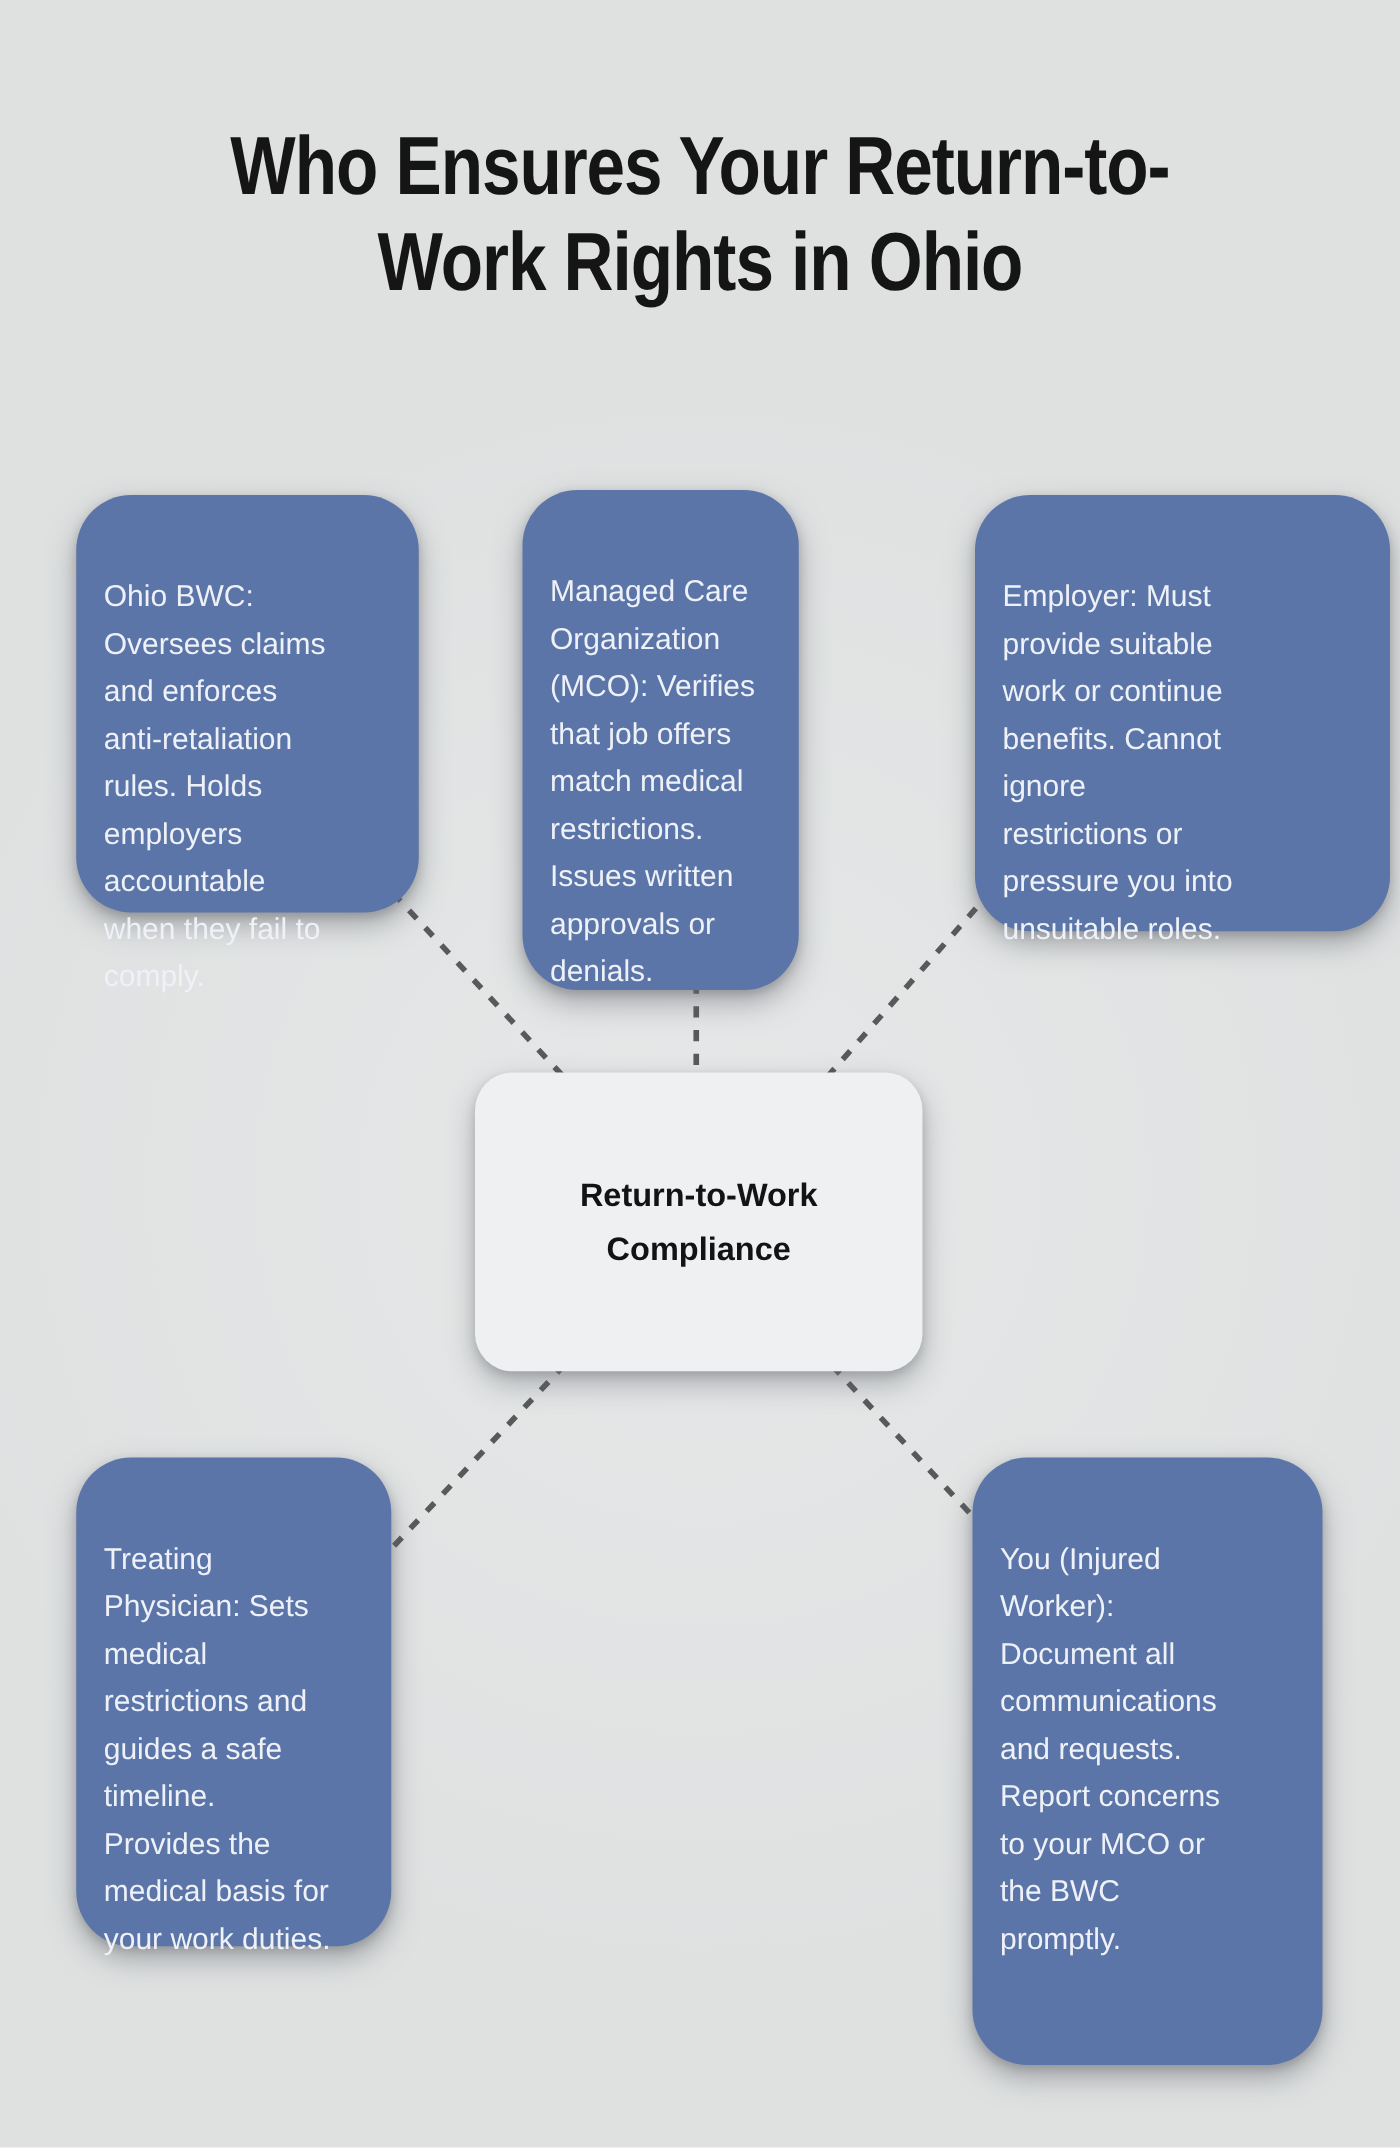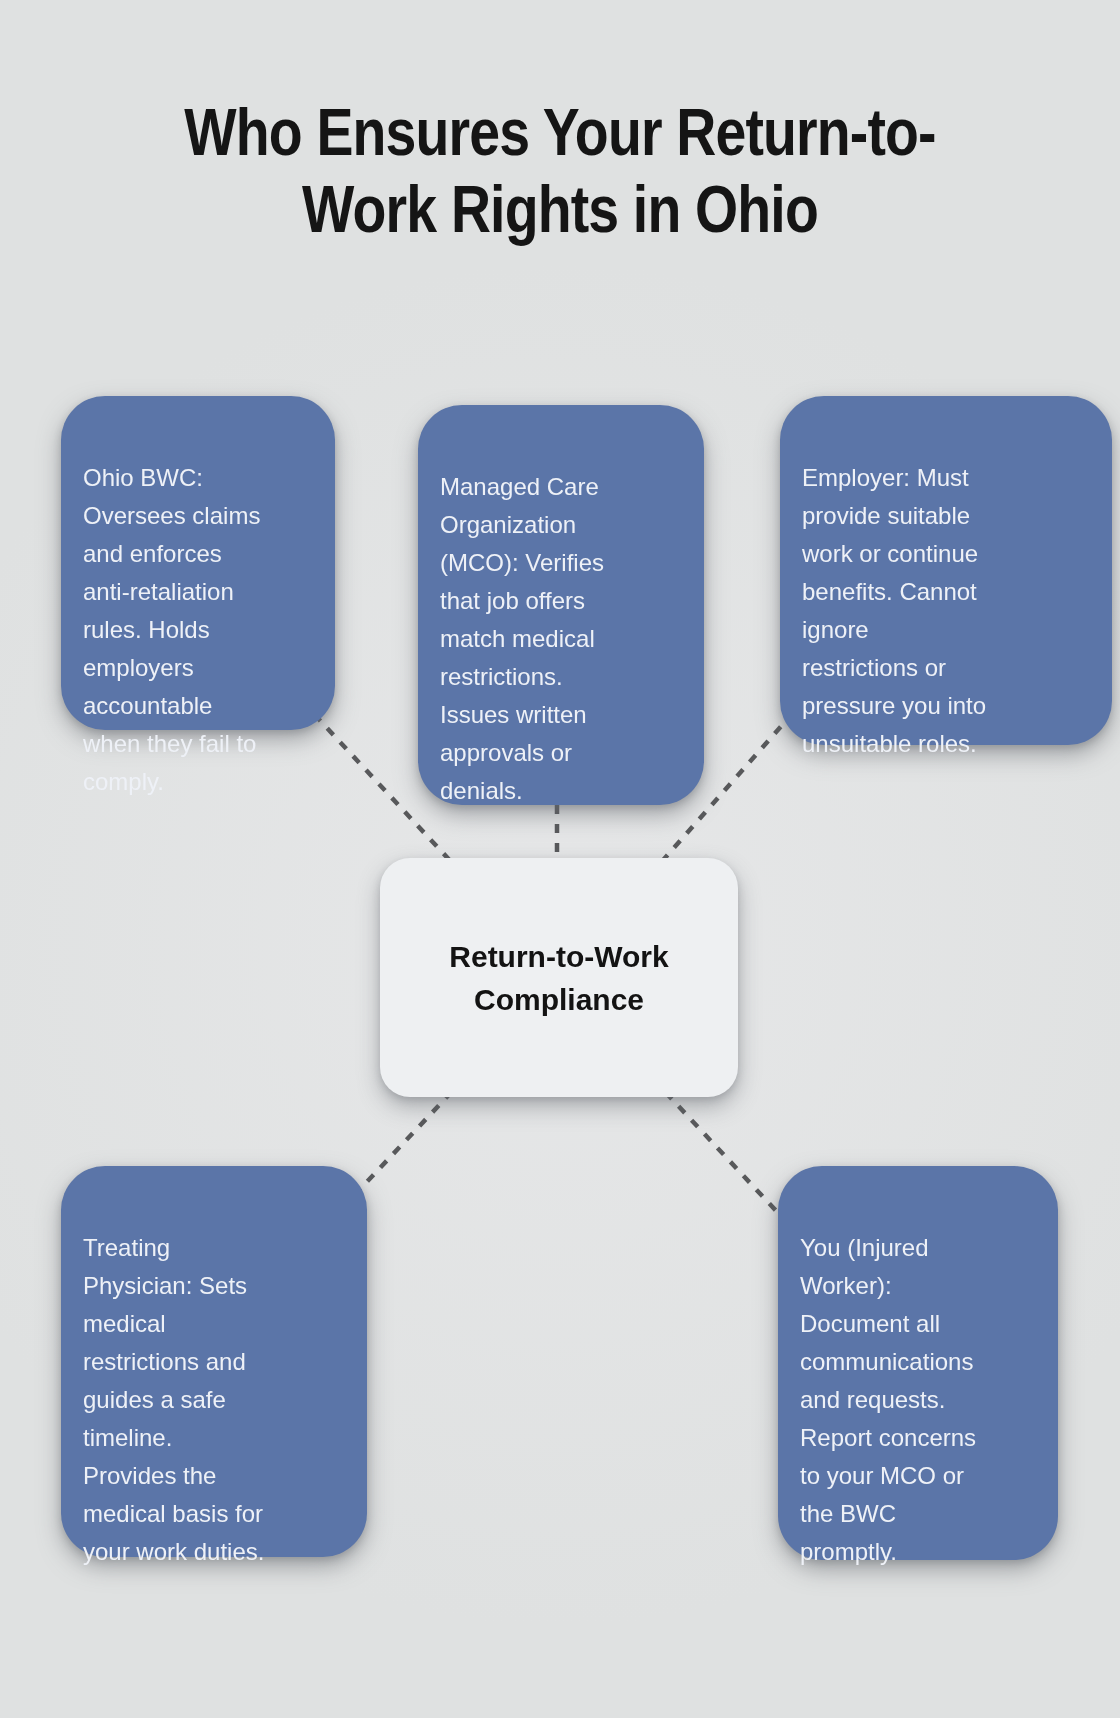--- a/index.html
+++ b/index.html
@@ -39,35 +39,35 @@
     background:var(--node-fill);
     border-radius:44px;
     box-shadow:0 10px 22px rgba(100,104,110,.5), 0 3px 7px rgba(100,104,110,.3);
     box-sizing:border-box;
     padding:25px 22px;
     color:var(--node-text);
     font-size:24px;line-height:38px;font-weight:400;
     white-space:pre-line;
   }
   .n1{left:61px;top:396px;width:274px;height:334px;}
-  .n2{left:418px;top:405px;width:286px;height:400px;}
+  .n2{left:418px;top:392px;width:221px;height:400px;}
   .n3{left:780px;top:396px;width:332px;height:349px;}
-  .n4{left:61px;top:1166px;width:306px;height:391px;}
-  .n5{left:778px;top:1166px;width:280px;height:394px;}
+  .n4{left:61px;top:1166px;width:252px;height:391px;}
+  .n5{left:778px;top:1166px;width:280px;height:486px;}
   .center-node{
     position:absolute;z-index:3;
     left:380px;top:858px;width:358px;height:239px;
     background:var(--center-fill);
     border-radius:30px;
     box-shadow:0 10px 22px rgba(100,104,110,.45), 0 3px 7px rgba(100,104,110,.25);
     display:flex;align-items:center;justify-content:center;
     box-sizing:border-box;padding:0 20px;
   }
   .center-label{
-    font-size:30px;font-weight:700;line-height:43px;
+    font-size:26px;font-weight:700;line-height:43px;
     color:var(--center-text);
     text-align:center;
     white-space:pre-line;
   }
 </style>
 </head>
 <body>
 
 <div class="stage">
 

